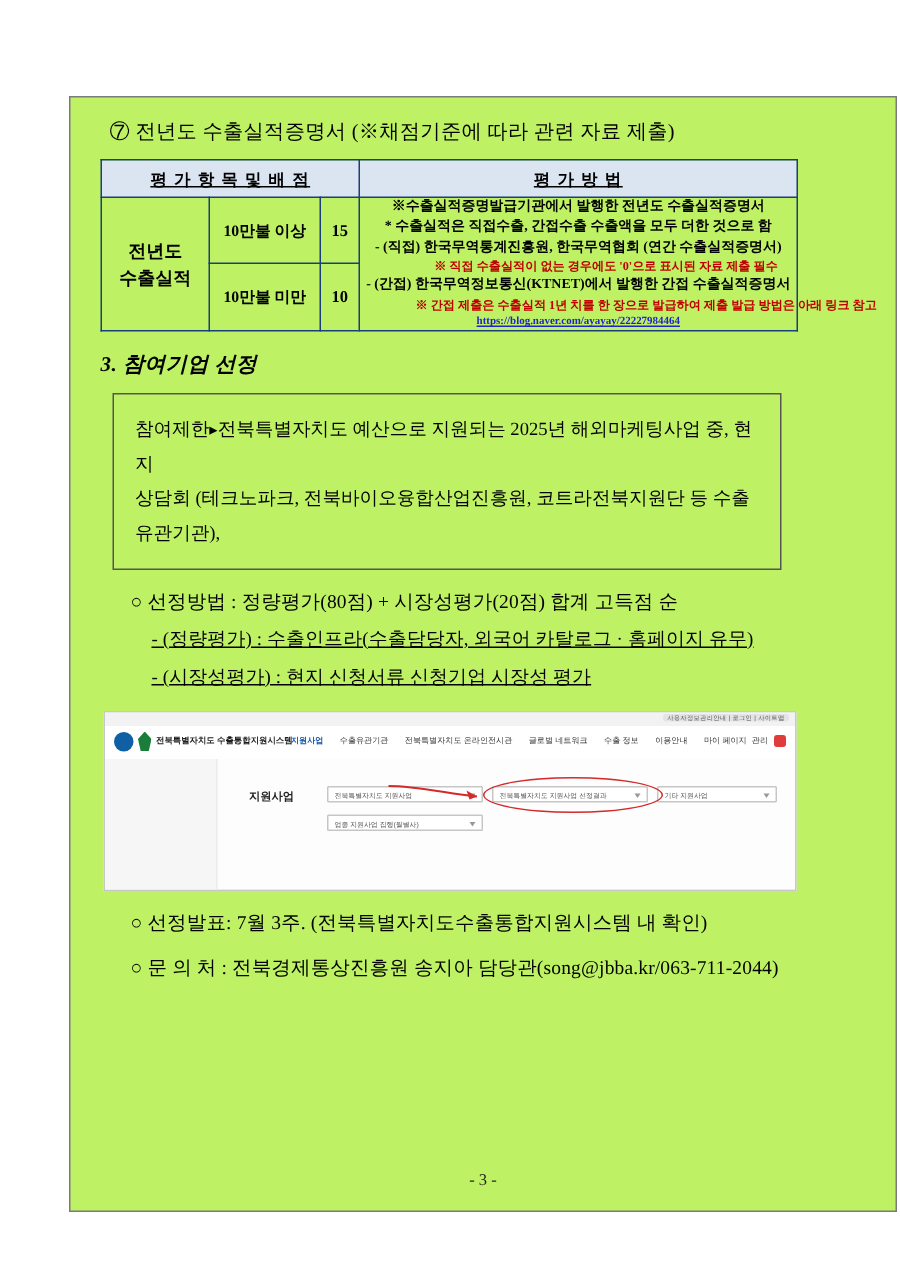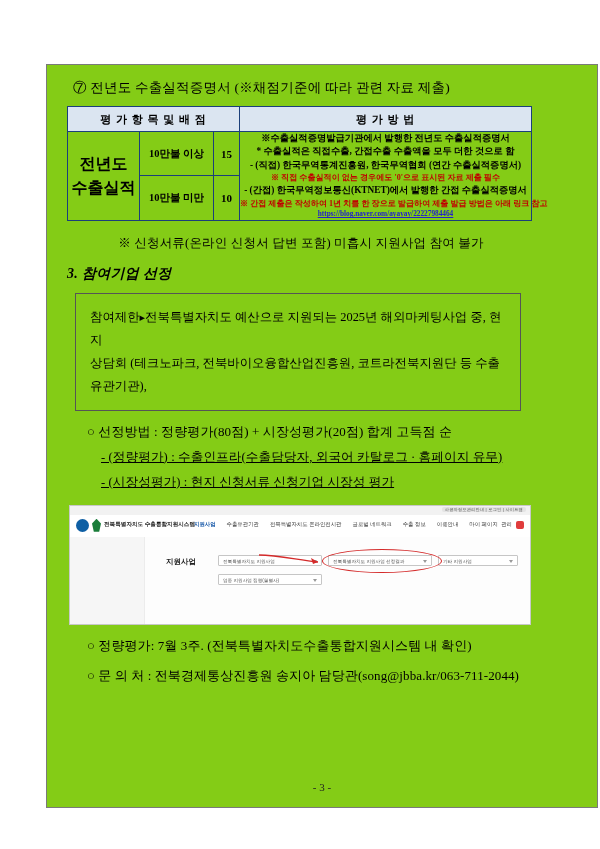--- a/index.html
+++ b/index.html
@@ -16,21 +16,21 @@
     overflow: hidden;
   }
   .page {
     position: absolute;
     left: 46px;
     top: 64px;
     width: 552px;
     height: 744px;
     border: 1px solid #7a7a7a;
     box-sizing: border-box;
-    background: #84cc16;
+    background: #bef264;
   }
   .page-inner {
     position: absolute;
     left: 18px;
     top: 14px;
     width: 472px;
   }
 
   
   .item7 {
@@ -58,46 +58,47 @@
     vertical-align: middle;
     text-align: center;
     font-weight: bold;
   }
   table.score th {
     background: #dbe5f1;
     font-weight: bold;
     font-size: 11px;
     height: 24px;
     letter-spacing: 1px;
+    text-decoration: underline;
   }
   .col-a { width: 72px; }
   .col-b { width: 74px; }
   .col-c { width: 26px; }
   .col-d { width: 292px; }
 
   td.cat {
-    font-size: 16px;
+    font-size: 12px;
     line-height: 1.5;
     margin-top: 43px;
   }
   td.sub {
     font-size: 10.5px;
     height: 40px;
   }
   td.pts {
     font-size: 11px;
   }
   td.method {
     text-align: left;
     padding: 4px 5px 3px 5px;
     line-height: 1.45;
     font-size: 9.3px;
   }
   td.method .ln { display: block; white-space: nowrap; }
-  td.method .ln.red { color: #c00000; font-size: 8.1px; }
+  td.method .ln.red { color: #c00000; font-size: 8.1px; margin-left: 37px; }
   td.method .ln.blue {
     color: #2222cc;
     font-size: 7.3px;
     text-decoration: underline;
   }
 
   
   .note {
     font-size: 12.5px;
     margin-top: 14px;
@@ -335,32 +336,31 @@
             전년도<br>수출실적
           </td>
           <td class="sub">10만불 이상</td>
           <td class="pts">15</td>
           <td class="method" rowspan="2">
             <span class="ln">※수출실적증명발급기관에서 발행한 전년도 수출실적증명서</span>
             <span class="ln">* 수출실적은 직접수출, 간접수출 수출액을 모두 더한 것으로 함</span>
             <span class="ln">- (직접) 한국무역통계진흥원, 한국무역협회 (연간 수출실적증명서)</span>
             <span class="ln red">※ 직접 수출실적이 없는 경우에도 '0'으로 표시된 자료 제출 필수</span>
             <span class="ln">- (간접) 한국무역정보통신(KTNET)에서 발행한 간접 수출실적증명서</span>
-            <span class="ln red">※ 간접 제출은 작성하여 1년 치를 한 장으로 발급하여 제출 발급 방법은 아래 링크 참고</span>
+            <span class="ln red">※ 간접 제출은 수출실적 1년 치를 한 장으로 발급하여 제출 발급 방법은 아래 링크 참고</span>
             <span class="ln blue">https://blog.naver.com/ayayay/22227984464</span>
           </td>
         </tr>
         <tr>
           <td class="sub">10만불 미만</td>
           <td class="pts">10</td>
         </tr>
       </tbody>
     </table>
 
-    <div class="note">※ 신청서류(온라인 신청서 답변 포함) 미흡시 지원사업 참여 불가</div>
 
     <div class="sec-head">
       <span>3.</span>
       <span>참여기업 선정</span>
     </div>
 
     <div class="box">
       <span>참여제한</span><span class="arrow">▸</span><span>전북특별자치도 예산으로 지원되는 2025년 해외마케팅사업 중, 현지</span><br>
       <span>상담회 (테크노파크, 전북바이오융합산업진흥원, 코트라전북지원단 등 수출유관기관),</span><br>
     </div>
@@ -401,19 +401,19 @@
         <div class="sel sel3">기타 지원사업</div>
         <div class="sel sel4">업종 지원사업 집행(월별사)</div>
         <div class="ellipse"></div>
         <svg class="arrow-red" viewBox="0 0 66 12">
           <path d="M1 2 C 20 2, 40 7, 60 9" stroke="#d42a2a" stroke-width="1.4" fill="none"></path>
           <path d="M60 9 L 53 5 L 55 11 Z" fill="#d42a2a"></path>
         </svg>
       </div>
     </div>
 
-    <div class="bullet">○ 정량평가: 7월 3주. (전북특별자치도수출통합지원시스템 내 확인)</div>
+    <div class="bullet">○ 선정발표: 7월 3주. (전북특별자치도수출통합지원시스템 내 확인)</div>
     <div class="bullet">○ 문 의 처 : 전북경제통상진흥원 송지아 담당관(song@jbba.kr/063-711-2044)</div>
 
   </div>
 
   <div class="pagenum">- 3 -</div>
 </div>
 
 </body></html>

